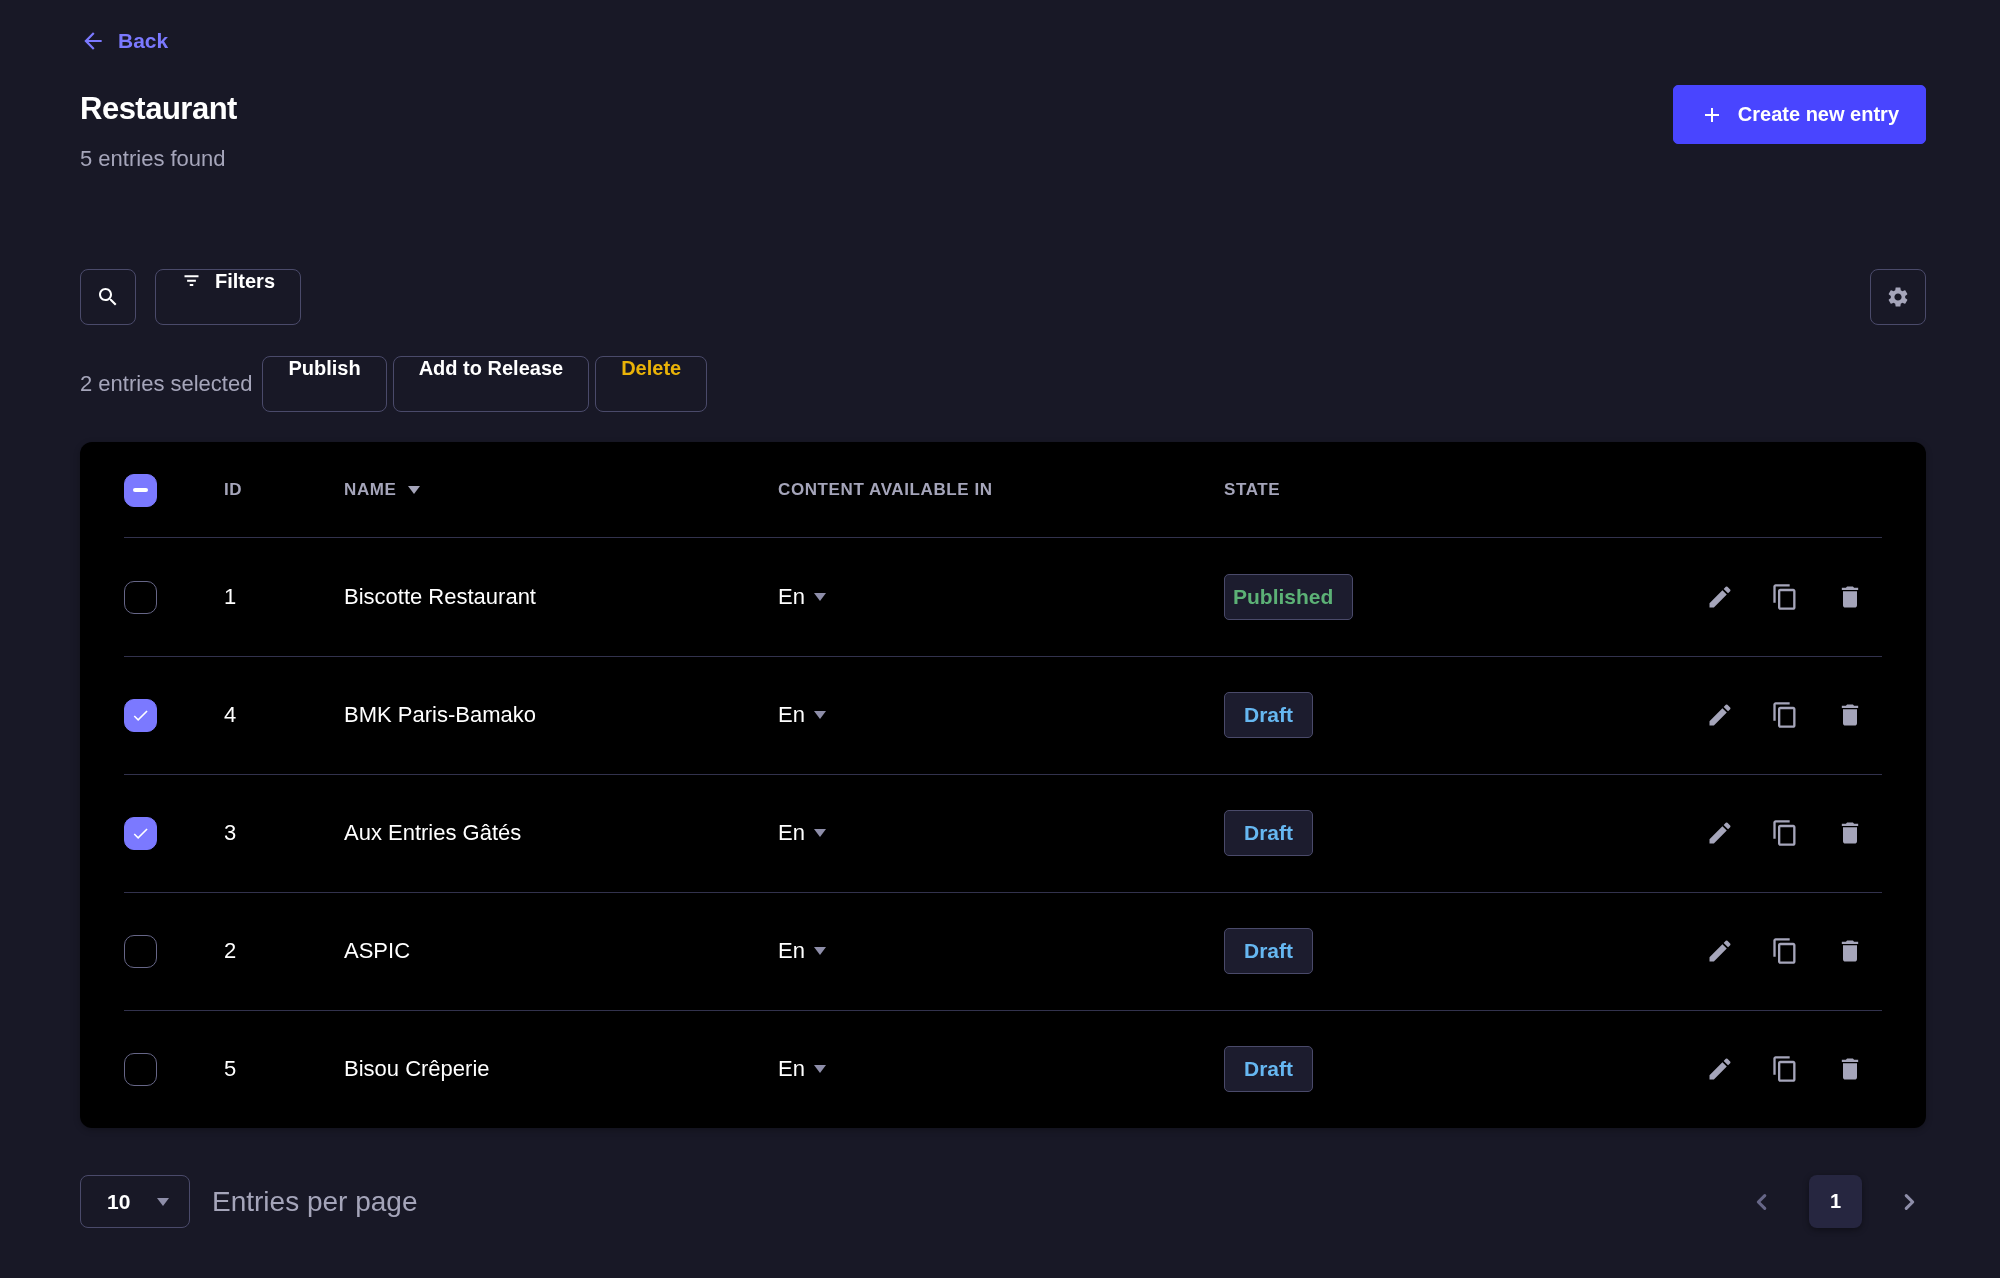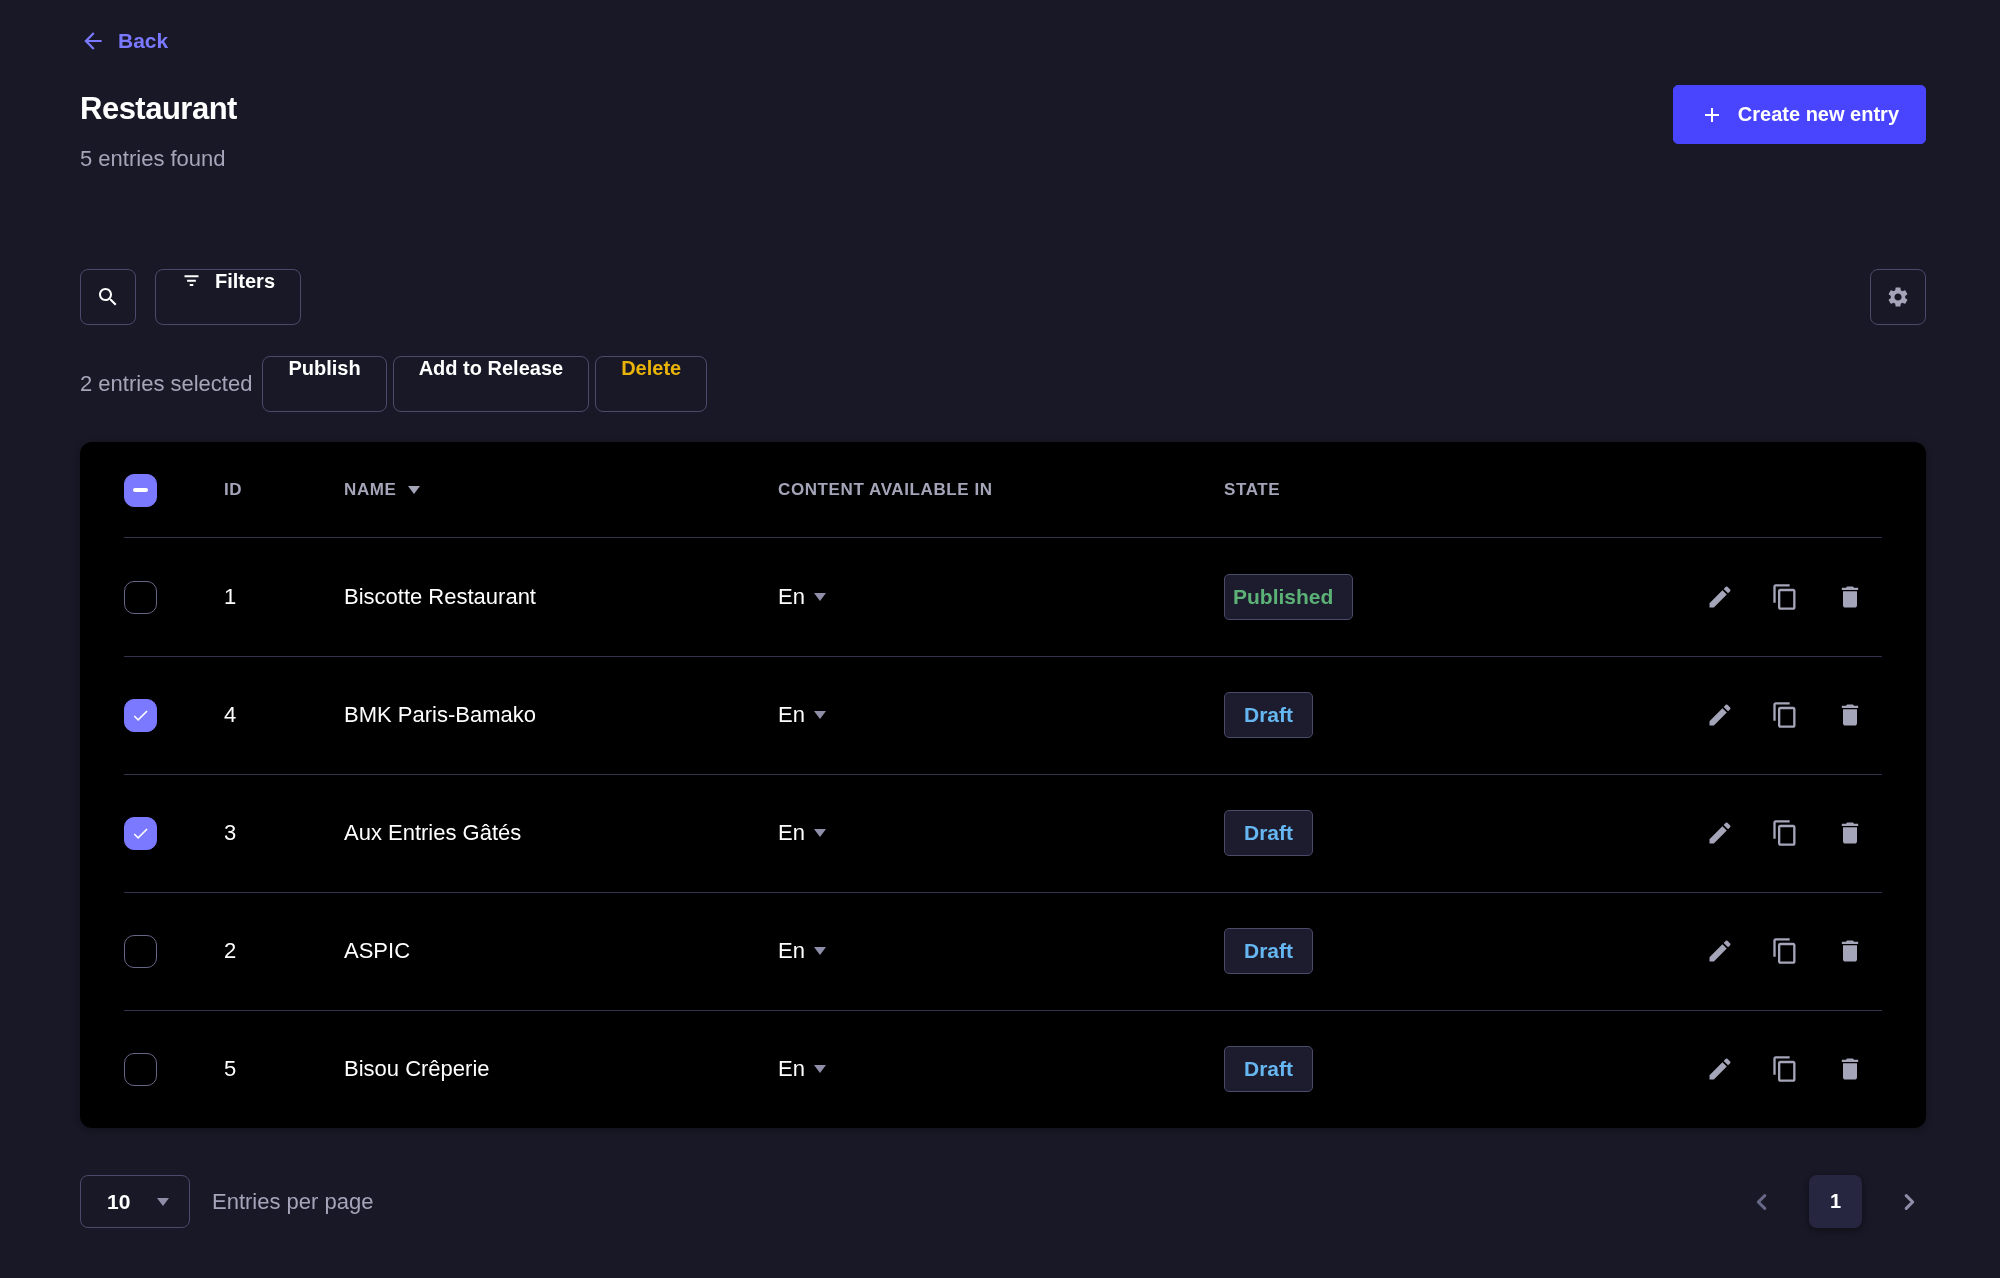--- a/index.html
+++ b/index.html
@@ -119,21 +119,21 @@
   .icon-action svg { width: 28px; height: 28px; fill: #a5a5ba; }
 
   
   .pagination { margin-top: 47px; display: flex; justify-content: space-between; align-items: center; }
   .pagination-left { display: flex; align-items: center; gap: 22px; }
   .page-size-select {
     min-width: 110px; height: 53px; border-radius: 8px; border: 1px solid #4a4a6a;
     display: inline-flex; align-items: center; justify-content: space-between;
     padding: 0 20px 0 26px; font-size: 21px; font-weight: 700; color: #ffffff; cursor: pointer;
   }
-  .per-page-label { font-size: 22px; color: #a5a5ba; }
+  .per-page-label { font-size: 28px; color: #a5a5ba; }
   .pagination-right { display: flex; align-items: center; gap: 30px; }
   .page-nav { background: none; border: none; cursor: pointer; display: inline-flex; padding: 6px; }
   .page-nav svg { width: 22px; height: 22px; fill: none; stroke-width: 3.4; stroke-linecap: round; stroke-linejoin: round; }
   .page-nav.prev svg { stroke: #666687; }
   .page-nav.next svg { stroke: #8e8ea9; }
   .page-number {
     width: 53px; height: 53px; border-radius: 8px; border: none;
     background: #262640; box-shadow: 0 2px 6px rgba(0,0,0,0.4);
     color: #ffffff; font-size: 20px; font-weight: 700; cursor: pointer;
   }

